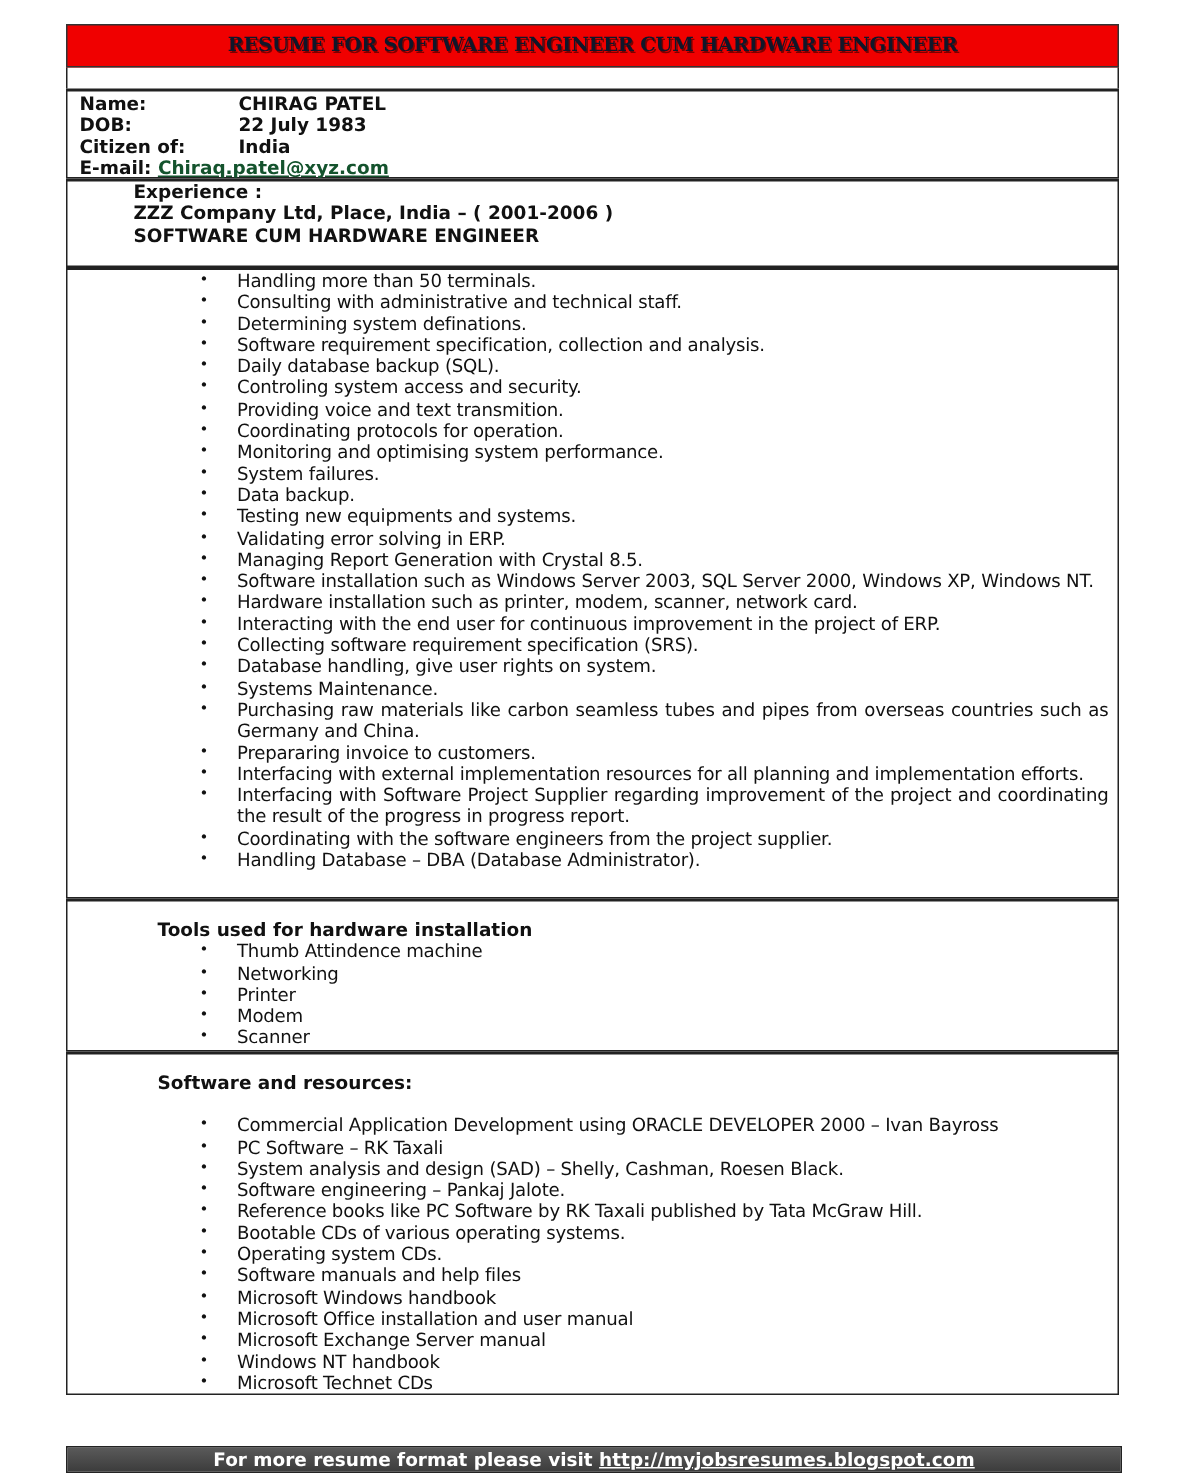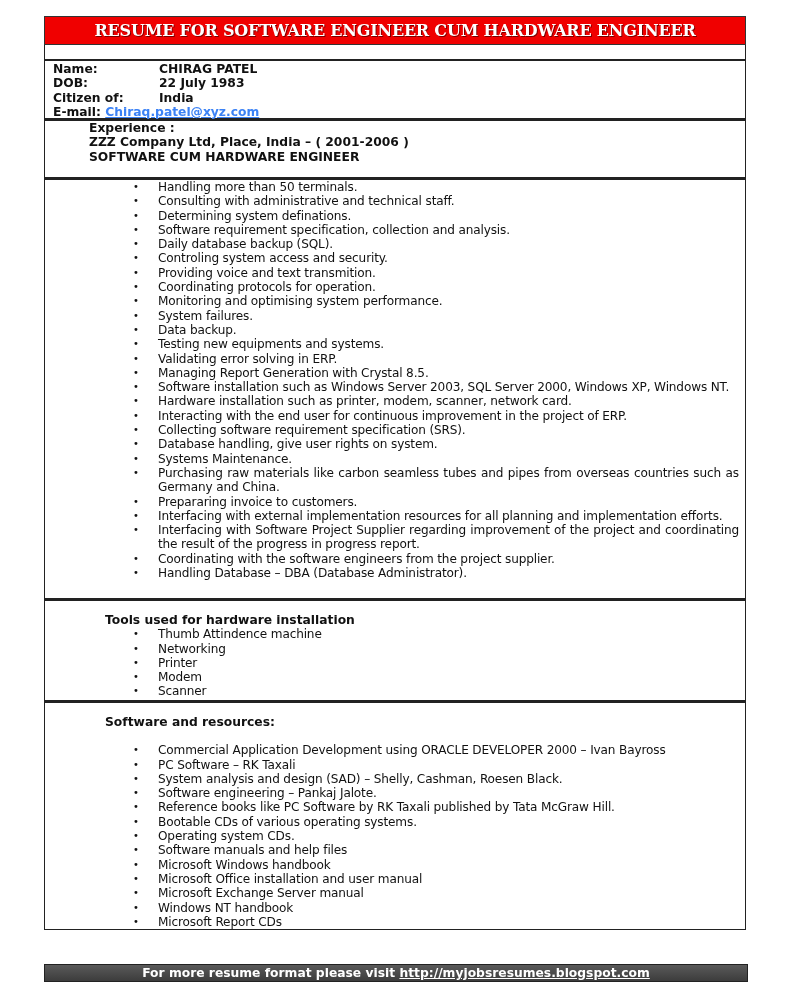--- a/index.html
+++ b/index.html
@@ -1,30 +1,30 @@
 <!DOCTYPE html>
 <html><head>
   <meta charset="utf-8">
   <style>
     html, body { margin: 0; padding: 0; background: #ffffff; }
     body { width: 800px; height: 982px; position: relative; overflow: hidden;
            font-family: "DejaVu Sans", sans-serif; color: #111; }
     .page { position: absolute; left: 44px; top: 16px; width: 702px; }
     .title-bar { height: 27px; background: #f00000; border: 1px solid #333;
                  display: flex; align-items: center; justify-content: center; }
-    .title-text { font-family: "DejaVu Serif", serif; font-weight: bold; font-size: 16px;
-                  color: #ffffff; letter-spacing: -0.2px; text-shadow: 1px 1px 0 #7a0000; text-align: center; }
+    .title-text { font-family: "DejaVu Serif", serif; font-weight: bold; font-size: 13px;
+                  color: #0f172a; letter-spacing: -0.2px; text-shadow: 1px 1px 0 #7a0000; text-align: center; }
     .blank-row { height: 14px; border-left: 1px solid #222; border-right: 1px solid #222; }
     .section { border: 1px solid #222; border-top: 2px solid #222; position: relative; }
     .section + .section { border-top: 2px solid #222; padding-left: 44px; }
     .personal { height: 56px; padding-left: 8px; padding-top: 1px; }
     .row { display: flex; font-size: 12.3px; font-weight: bold; line-height: 14.3px; }
     .row .lbl { width: 106px; }
     .row .val { }
-    .email-link { color: #3b82f6; text-decoration: underline; font-weight: bold; }
+    .email-link { color: #14532d; text-decoration: underline; font-weight: bold; }
     .experience { height: 56px; padding-left: 8px; padding-top: 0px; }
     .exp-line { font-size: 12.3px; font-weight: bold; line-height: 14.3px; }
     .duties { height: 418px; }
     .tools { height: 99px; }
     .software { height: 226px; }
     ul.bl { list-style: none; margin: 0; padding: 0; }
     ul.bl li { position: relative; padding-left: 69px; padding-right: 6px;
                font-size: 12.1px; line-height: 14.3px; text-align: justify;
                font-family: "DejaVu Sans", sans-serif; letter-spacing: -0.15px; }
     ul.bl li .bullet { position: absolute; left: 44px; top: 0; font-size: 10px; }
@@ -119,20 +119,20 @@
         <li><span class="bullet">•</span><span>System analysis and design (SAD) – Shelly, Cashman, Roesen Black.</span></li>
         <li><span class="bullet">•</span><span>Software engineering – Pankaj Jalote.</span></li>
         <li><span class="bullet">•</span><span>Reference books like PC Software by RK Taxali published by Tata McGraw Hill.</span></li>
         <li><span class="bullet">•</span><span>Bootable CDs of various operating systems.</span></li>
         <li><span class="bullet">•</span><span>Operating system CDs.</span></li>
         <li><span class="bullet">•</span><span>Software manuals and help files</span></li>
         <li><span class="bullet">•</span><span>Microsoft Windows handbook</span></li>
         <li><span class="bullet">•</span><span>Microsoft Office installation and user manual</span></li>
         <li><span class="bullet">•</span><span>Microsoft Exchange Server manual</span></li>
         <li><span class="bullet">•</span><span>Windows NT handbook</span></li>
-        <li><span class="bullet">•</span><span>Microsoft Report CDs</span></li>
+        <li><span class="bullet">•</span><span>Microsoft Technet CDs</span></li>
       </ul>
   </div>
 </div>
 
 <div class="footer">
   <span class="footer-text"><span>For more resume format please visit </span><a class="footer-link">http://myjobsresumes.blogspot.com</a></span>
 </div>
 
 </body></html>

